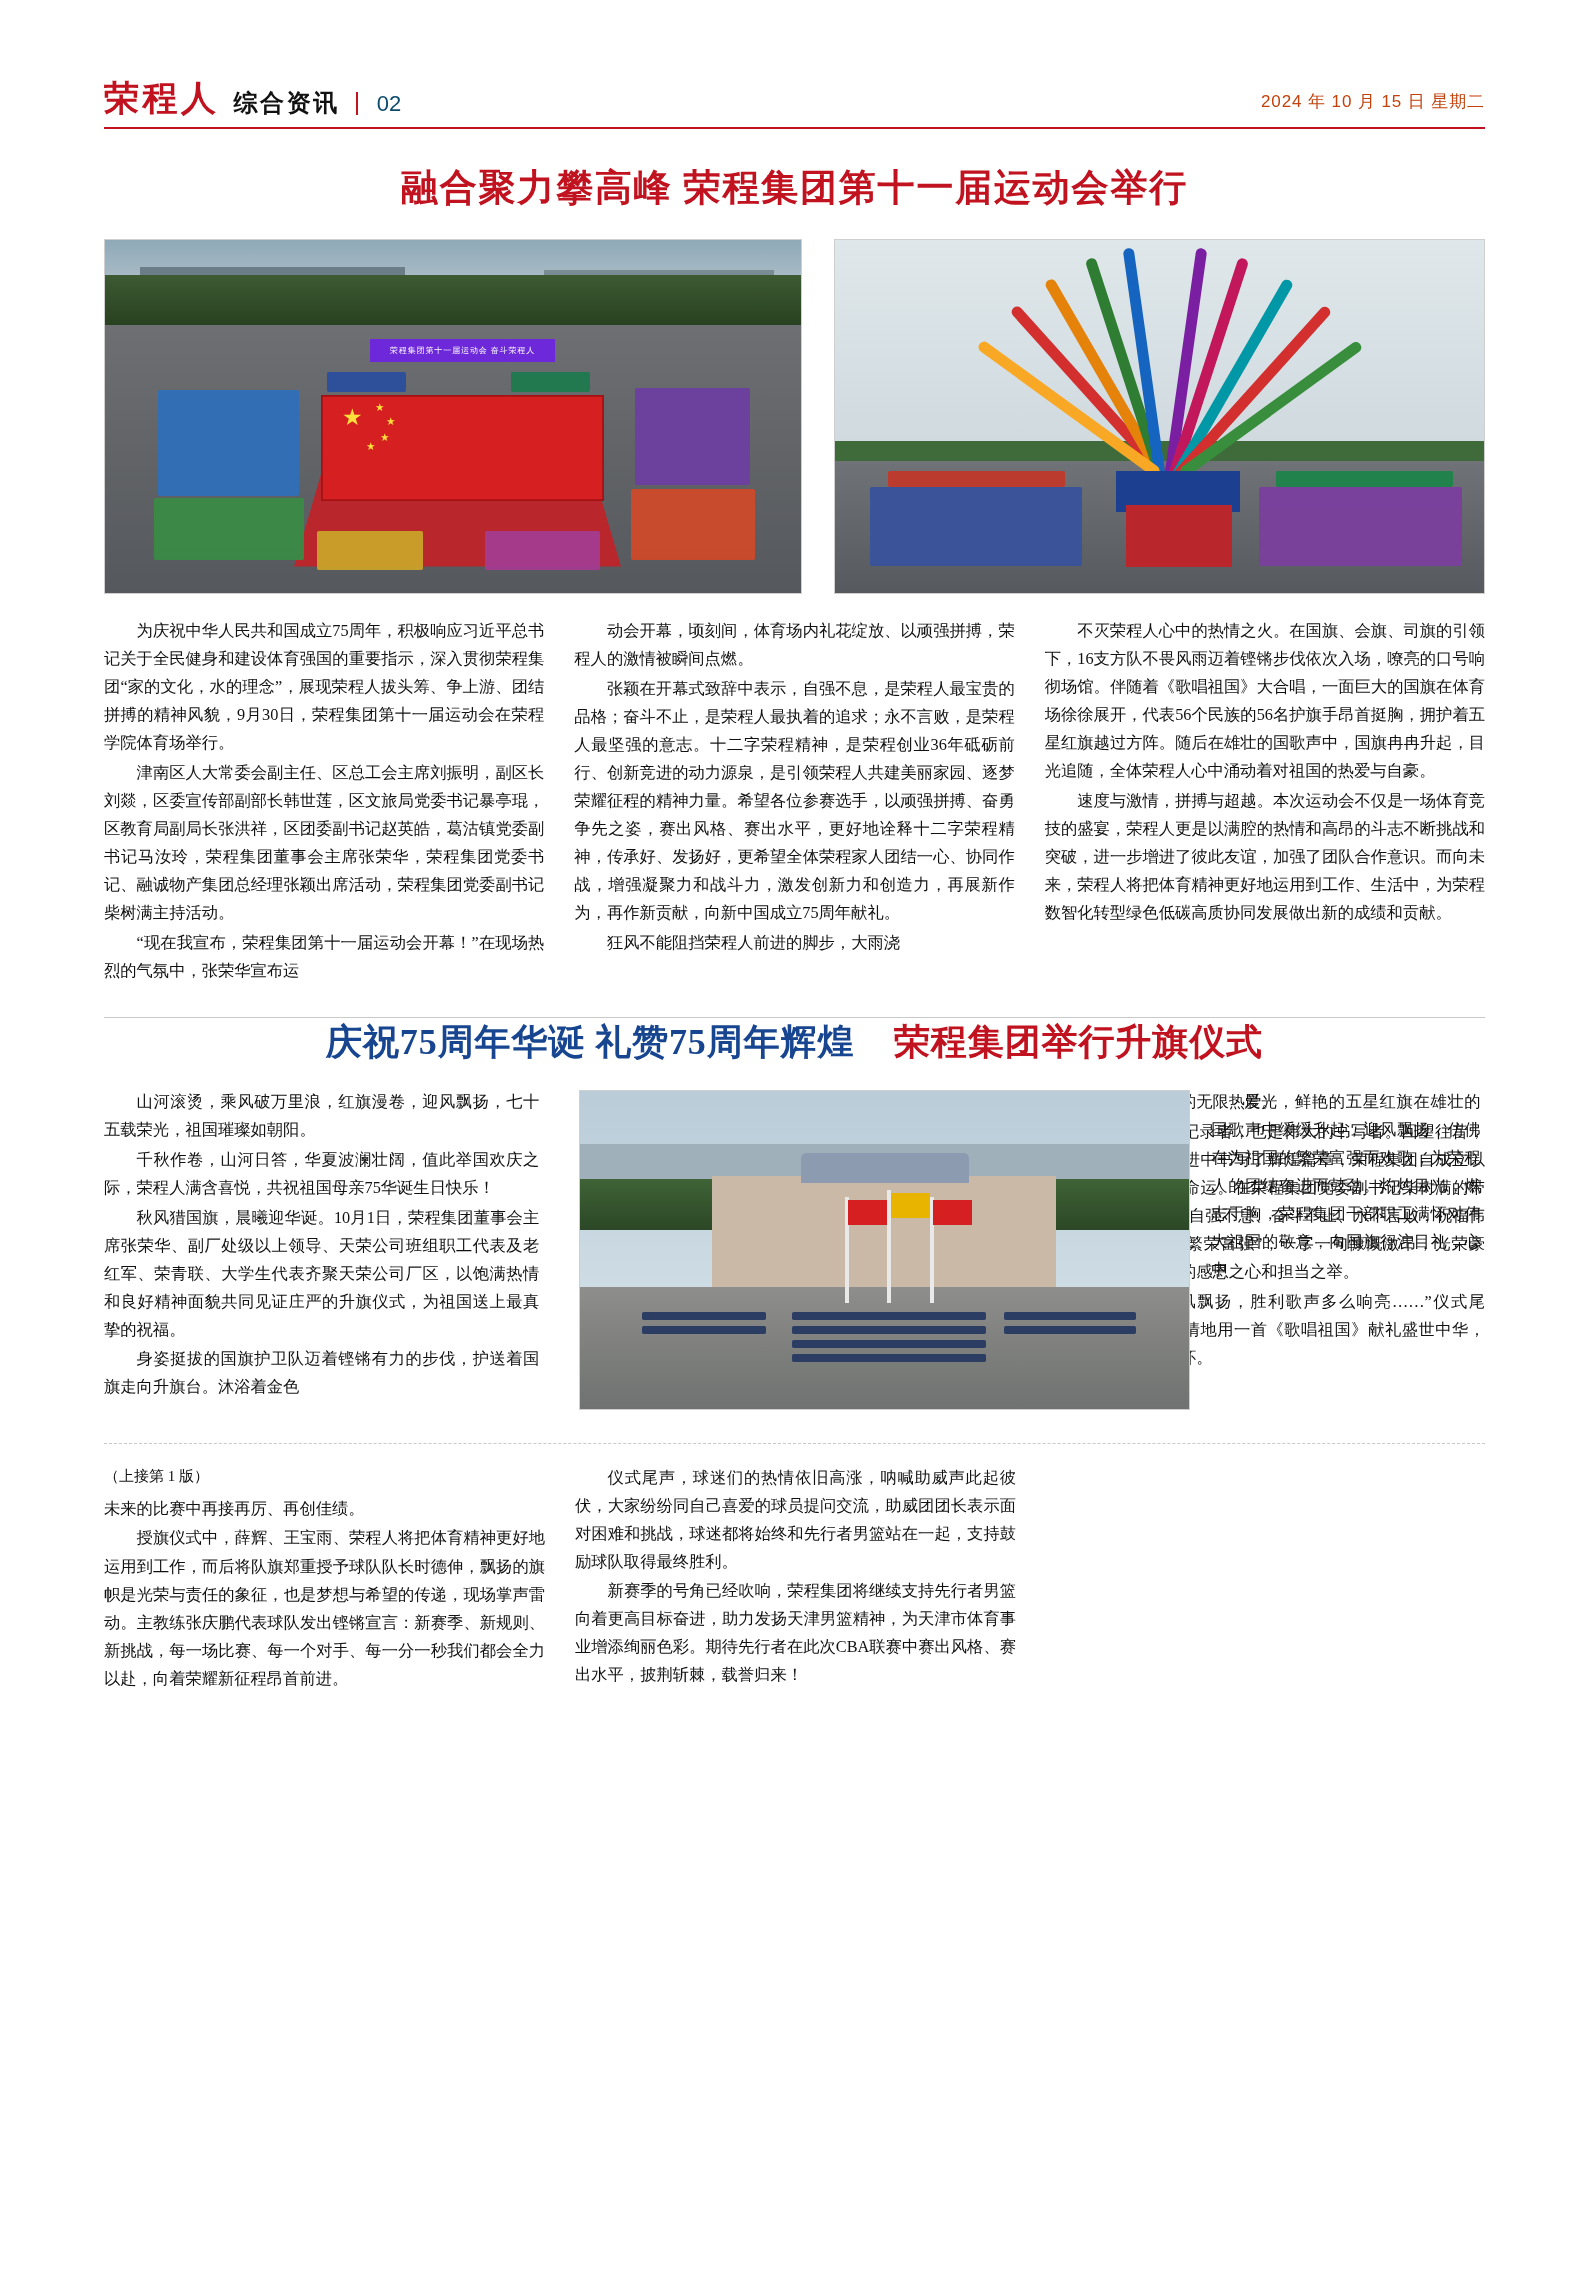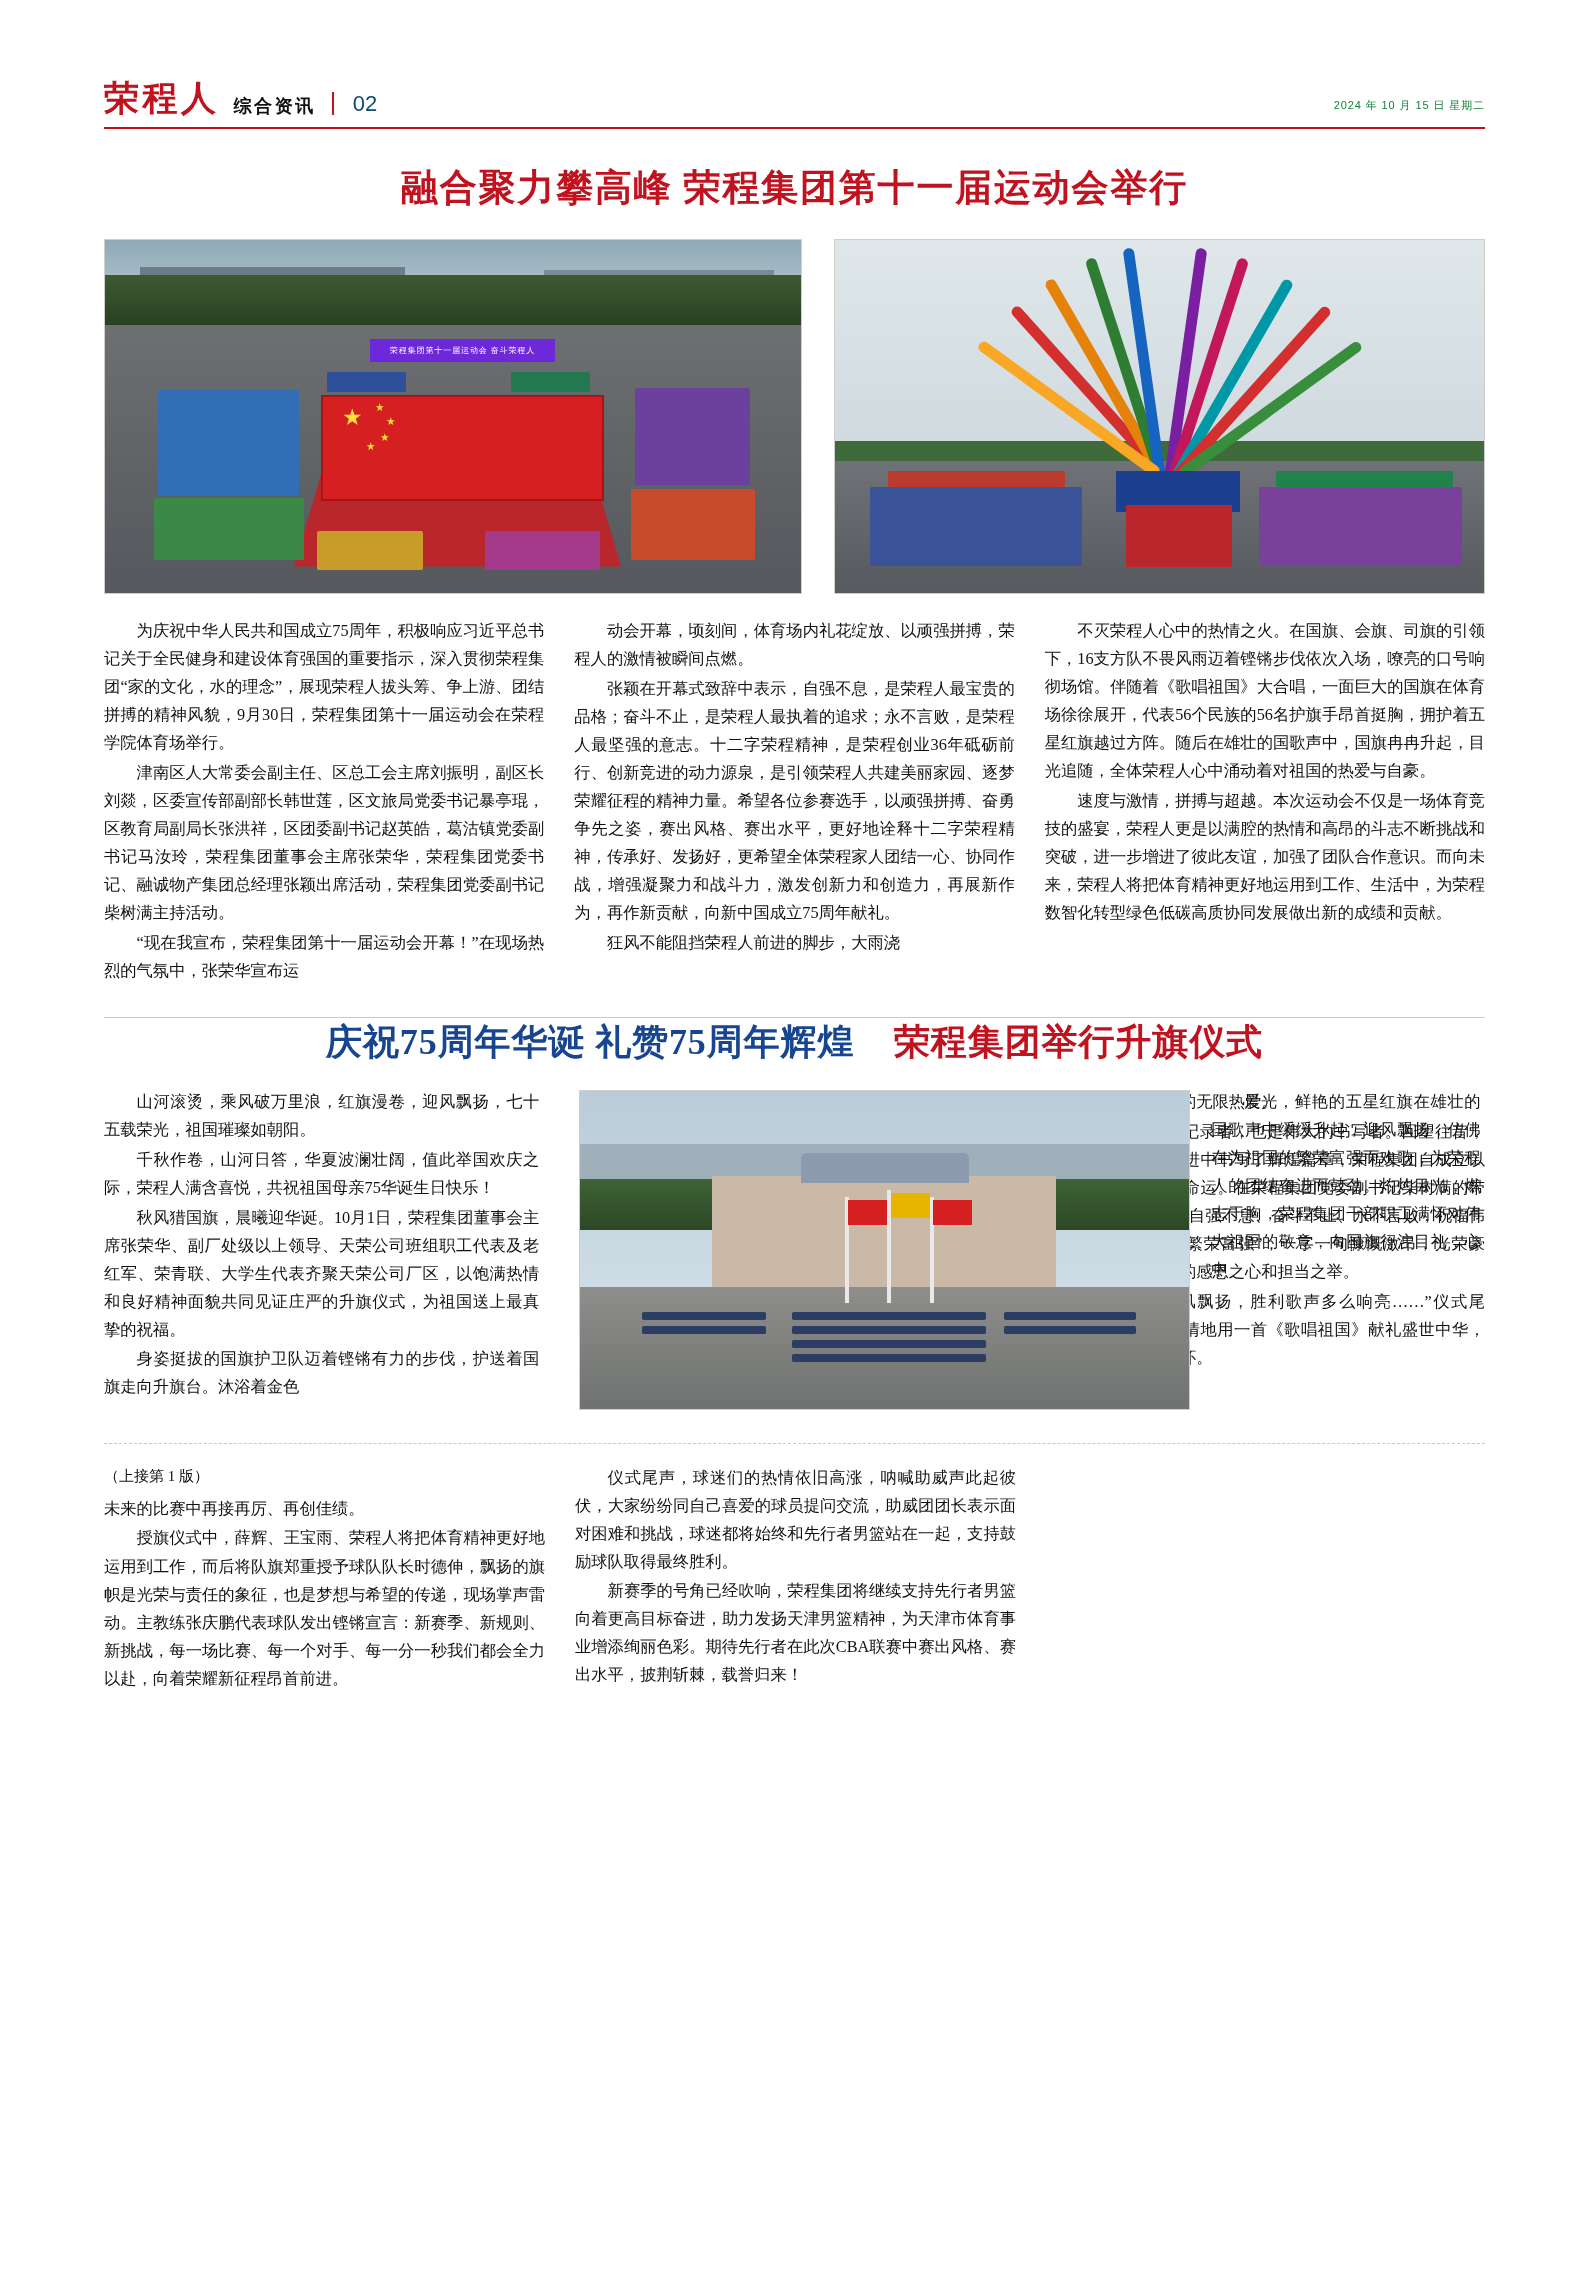--- a/index.html
+++ b/index.html
@@ -40,21 +40,21 @@
   .paper-logo {
     font-family: "Liberation Serif", serif;
     font-size: 35px;
     font-weight: bold;
     color: #c1121f;
     letter-spacing: 3.5px;
     line-height: 1;
     padding-bottom: 1.8px;
   }
   .section-name {
-    font-size: 18px;
+    font-size: 24px;
     font-weight: bold;
     color: #111;
     letter-spacing: 2.6px;
     line-height: 1;
     padding-bottom: 3.5px;
     text-align: center;
   }
   .section-divider {
     width: 1.8px;
     height: 23px;
@@ -63,22 +63,22 @@
     display: inline-block;
   }
   .page-number {
     font-size: 22px;
     color: #0c4a6e;
     line-height: 1;
     padding-bottom: 3.5px;
     font-family: "Liberation Sans", sans-serif;
   }
   .masthead-date {
-    font-size: 11px;
-    color: #15803d;
+    font-size: 17px;
+    color: #c2410c;
     letter-spacing: 0.9px;
     padding-bottom: 5.3px;
     font-family: "Liberation Sans", sans-serif;
   }
 
   
   .article1 {
     margin-top: 34px;
   }
   .headline-red {

